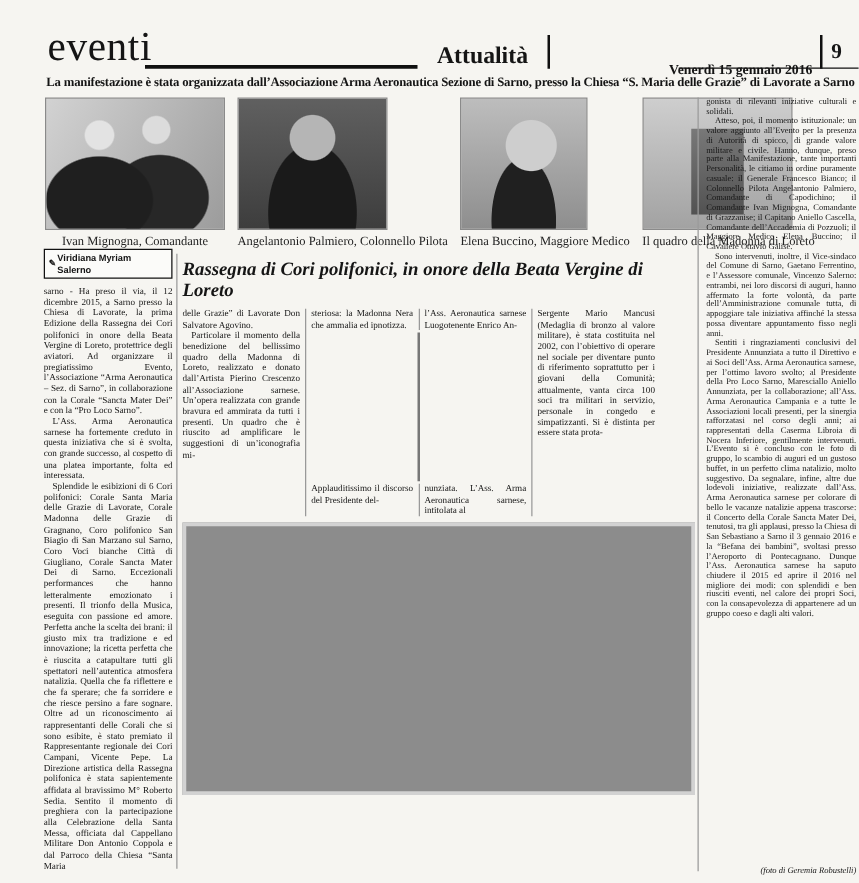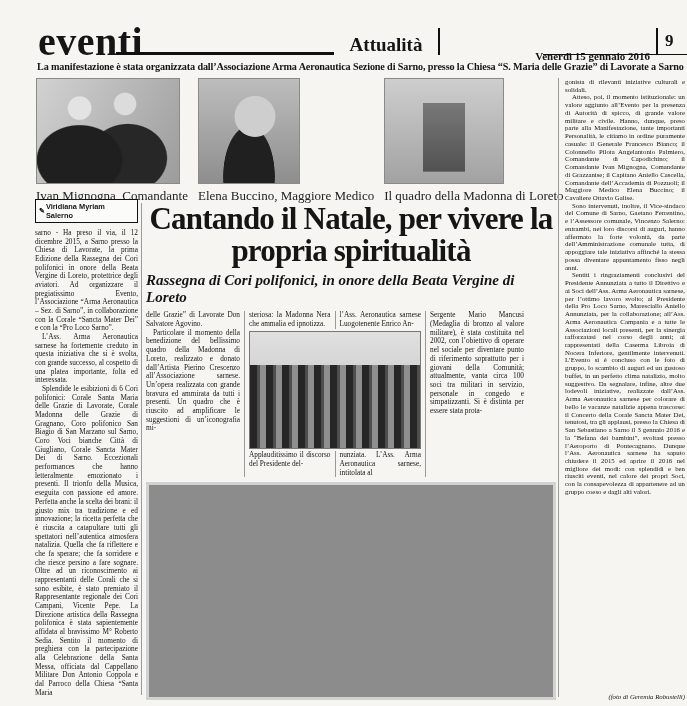--- a/index.html
+++ b/index.html
@@ -7,21 +7,21 @@
     width:687px;height:706px;
     background:#f6f5f1;
     font-family:"Liberation Serif", serif;
     color:#151515;
     position:relative;
     overflow:hidden;
   }
   .abs{position:absolute;}
 
   
-  #brand{left:38px;top:22px;font-size:40px;font-weight:700;letter-spacing:.5px;line-height:1;}
+  #brand{left:38px;top:22px;font-size:33px;font-weight:400;letter-spacing:.5px;line-height:1;}
   #brand-rule{left:116px;top:52px;width:218px;height:2.5px;background:#101010;}
   #category{left:336px;top:34px;width:100px;text-align:center;font-size:19px;font-weight:700;}
   #cat-bar{left:438px;top:28px;width:1.5px;height:27px;background:#101010;}
   #date{left:470px;top:50px;width:180px;text-align:right;font-size:11px;font-weight:700;}
   #date-rule{left:543px;top:54px;width:144px;height:1.2px;background:#101010;}
   #page-bar{left:656px;top:28px;width:1.5px;height:27px;background:#101010;}
   #pagenum{left:665px;top:31px;font-size:17px;font-weight:700;}
 
   #kicker{left:37px;top:61px;width:630px;font-size:10.2px;font-weight:700;letter-spacing:-.15px;white-space:nowrap;}
 
@@ -41,21 +41,21 @@
     radial-gradient(ellipse at 50% 88%, #1a1a1a 0 42%, transparent 43%),
     linear-gradient(#606060,#3d3d3d);}
   .ph3{background:
     radial-gradient(circle at 56% 36%, #cecece 0 23%, transparent 24%),
     radial-gradient(ellipse at 50% 94%, #202020 0 36%, transparent 37%),
     linear-gradient(#bdbdbd,#8e8e8e);}
   .ph4{background:
     linear-gradient(#787878,#525252) no-repeat 50% 68% / 36% 66%,
     radial-gradient(circle at 50% 40%, #e9e9e9 0 10%, transparent 11%),
     linear-gradient(#cecece,#a2a2a2);}
-  figcaption{font-size:13px;text-align:center;margin-top:4px;color:#222;}
+  figcaption{font-size:10px;text-align:center;margin-top:4px;color:#222;}
 
   
   #col1-area{left:35px;top:199px;width:103px;}
   #byline-box{border:1.5px solid #111;padding:2px 3px;display:flex;align-items:center;gap:1px;
     font-family:"Liberation Sans", sans-serif;font-size:7.4px;font-weight:700;background:#fbfbf9;}
   #byline-box .pen{font-size:7px;}
   #col1{margin-top:6px;height:470px;overflow:hidden;font-size:7.3px;line-height:1.19;text-align:justify;hyphens:auto;}
   #col1 p, #col6 p, .zcol p{margin:0;}
   #col1 p + p, #col6 p + p, .zcol p + p{text-indent:7px;}
 
@@ -63,21 +63,21 @@
   #vdiv1{left:141px;top:203px;height:492px;}
   #vdiv2{left:558px;top:78px;height:619px;}
 
   
   #block{left:146px;top:203px;width:410px;}
   #headline{font-size:31px;line-height:1.04;font-weight:700;text-align:center;letter-spacing:-.8px;margin:0;}
   #subheadline{font-size:15px;font-style:italic;font-weight:600;text-align:left;margin:5px 0 0 0;}
   #colzone{display:flex;margin-top:5px;height:166px;position:relative;}
   .zcol{font-size:7.3px;line-height:1.19;text-align:justify;hyphens:auto;overflow:hidden;}
   #col2{width:94px;padding-right:4px;}
-  #middle{width:180px;border-left:1px solid #999;border-right:1px solid #999;display:flex;flex-direction:column;}
+  #middle{width:180px;border-left:1px solid #999;border-right:1px solid #999;display:flex;flex-direction:column;align-items:center;}
   .mrow{display:flex;}
   .mcell{flex:1;font-size:7.3px;line-height:1.19;text-align:justify;padding:0 4px;overflow:hidden;}
   .mcell:first-child{border-right:1px solid #999;}
   #group-photo{flex:1;margin:2px 4px;border:1px solid #777;
     background:
       repeating-linear-gradient(90deg,#262626 0 7px,#4e4e4e 7px 10px,#8f8f8f 10px 16px) bottom / 100% 72% no-repeat,
       linear-gradient(#e0e0e0,#bcbcbc);}
   #col5{width:94px;padding-left:4px;}
   #graybox{margin-top:5px;height:218px;background:#8c8c8c;border:3px solid #d2d2d2;box-sizing:border-box;}
 
@@ -101,20 +101,24 @@
   <div class="abs" id="pagenum">9</div>
 
   <div class="abs" id="kicker">La manifestazione è stata organizzata dall’Associazione Arma Aeronautica Sezione di Sarno, presso la Chiesa “S. Maria delle Grazie” di Lavorate a Sarno</div>
 
   <div class="abs" id="photo-strip">
     <figure class="photo-card">
       <div class="bw w1 ph1"></div>
       <figcaption>Ivan Mignogna, Comandante</figcaption>
     </figure>
     <figure class="photo-card">
+      <div class="bw w2 ph2"></div>
+      <figcaption>Angelantonio Palmiero, Colonnello Pilota</figcaption>
+    </figure>
+    <figure class="photo-card">
       <div class="bw w3 ph3"></div>
       <figcaption>Elena Buccino, Maggiore Medico</figcaption>
     </figure>
     <figure class="photo-card">
       <div class="bw w4 ph4"></div>
       <figcaption>Il quadro della Madonna di Loreto</figcaption>
     </figure>
   </div>
 
   <div class="abs vdiv" id="vdiv1"></div>
@@ -126,21 +130,20 @@
       <span>Viridiana Myriam Salerno</span>
     </div>
     <div id="col1">
       <p>sarno - Ha preso il via, il 12 dicembre 2015, a Sarno presso la Chiesa di Lavorate, la prima Edizione della Rassegna dei Cori polifonici in onore della Beata Vergine di Loreto, protettrice degli aviatori. Ad organizzare il pregiatissimo Evento, l’Associazione “Arma Aeronautica – Sez. di Sarno”, in collaborazione con la Corale “Sancta Mater Dei” e con la “Pro Loco Sarno”.</p>
       <p>L’Ass. Arma Aeronautica sarnese ha fortemente creduto in questa iniziativa che si è svolta, con grande successo, al cospetto di una platea importante, folta ed interessata.</p>
       <p>Splendide le esibizioni di 6 Cori polifonici: Corale Santa Maria delle Grazie di Lavorate, Corale Madonna delle Grazie di Gragnano, Coro polifonico San Biagio di San Marzano sul Sarno, Coro Voci bianche Città di Giugliano, Corale Sancta Mater Dei di Sarno. Eccezionali performances che hanno letteralmente emozionato i presenti. Il trionfo della Musica, eseguita con passione ed amore. Perfetta anche la scelta dei brani: il giusto mix tra tradizione e ed innovazione; la ricetta perfetta che è riuscita a catapultare tutti gli spettatori nell’autentica atmosfera natalizia. Quella che fa riflettere e che fa sperare; che fa sorridere e che riesce persino a fare sognare. Oltre ad un riconoscimento ai rappresentanti delle Corali che si sono esibite, è stato premiato il Rappresentante regionale dei Cori Campani, Vicente Pepe. La Direzione artistica della Rassegna polifonica è stata sapientemente affidata al bravissimo M° Roberto Sedia. Sentito il momento di preghiera con la partecipazione alla Celebrazione della Santa Messa, officiata dal Cappellano Militare Don Antonio Coppola e dal Parroco della Chiesa “Santa Maria</p>
     </div>
   </div>
 
   <div class="abs" id="block">
-    <h1 id="headline">Cantando il Natale, per vivere la propria spiritualità</h1>
     <h2 id="subheadline">Rassegna di Cori polifonici, in onore della Beata Vergine di Loreto</h2>
 
     <div id="colzone">
       <div class="zcol" id="col2">
         <p>delle Grazie” di Lavorate Don Salvatore Agovino.</p>
         <p>Particolare il momento della benedizione del bellissimo quadro della Madonna di Loreto, realizzato e donato dall’Artista Pierino Crescenzo all’Associazione sarnese. Un’opera realizzata con grande bravura ed ammirata da tutti i presenti. Un quadro che è riuscito ad amplificare le suggestioni di un’iconografia mi-</p>
       </div>
       <div id="middle">
         <div class="mrow">
           <div class="mcell">steriosa: la Madonna Nera che ammalia ed ipnotizza.</div>

